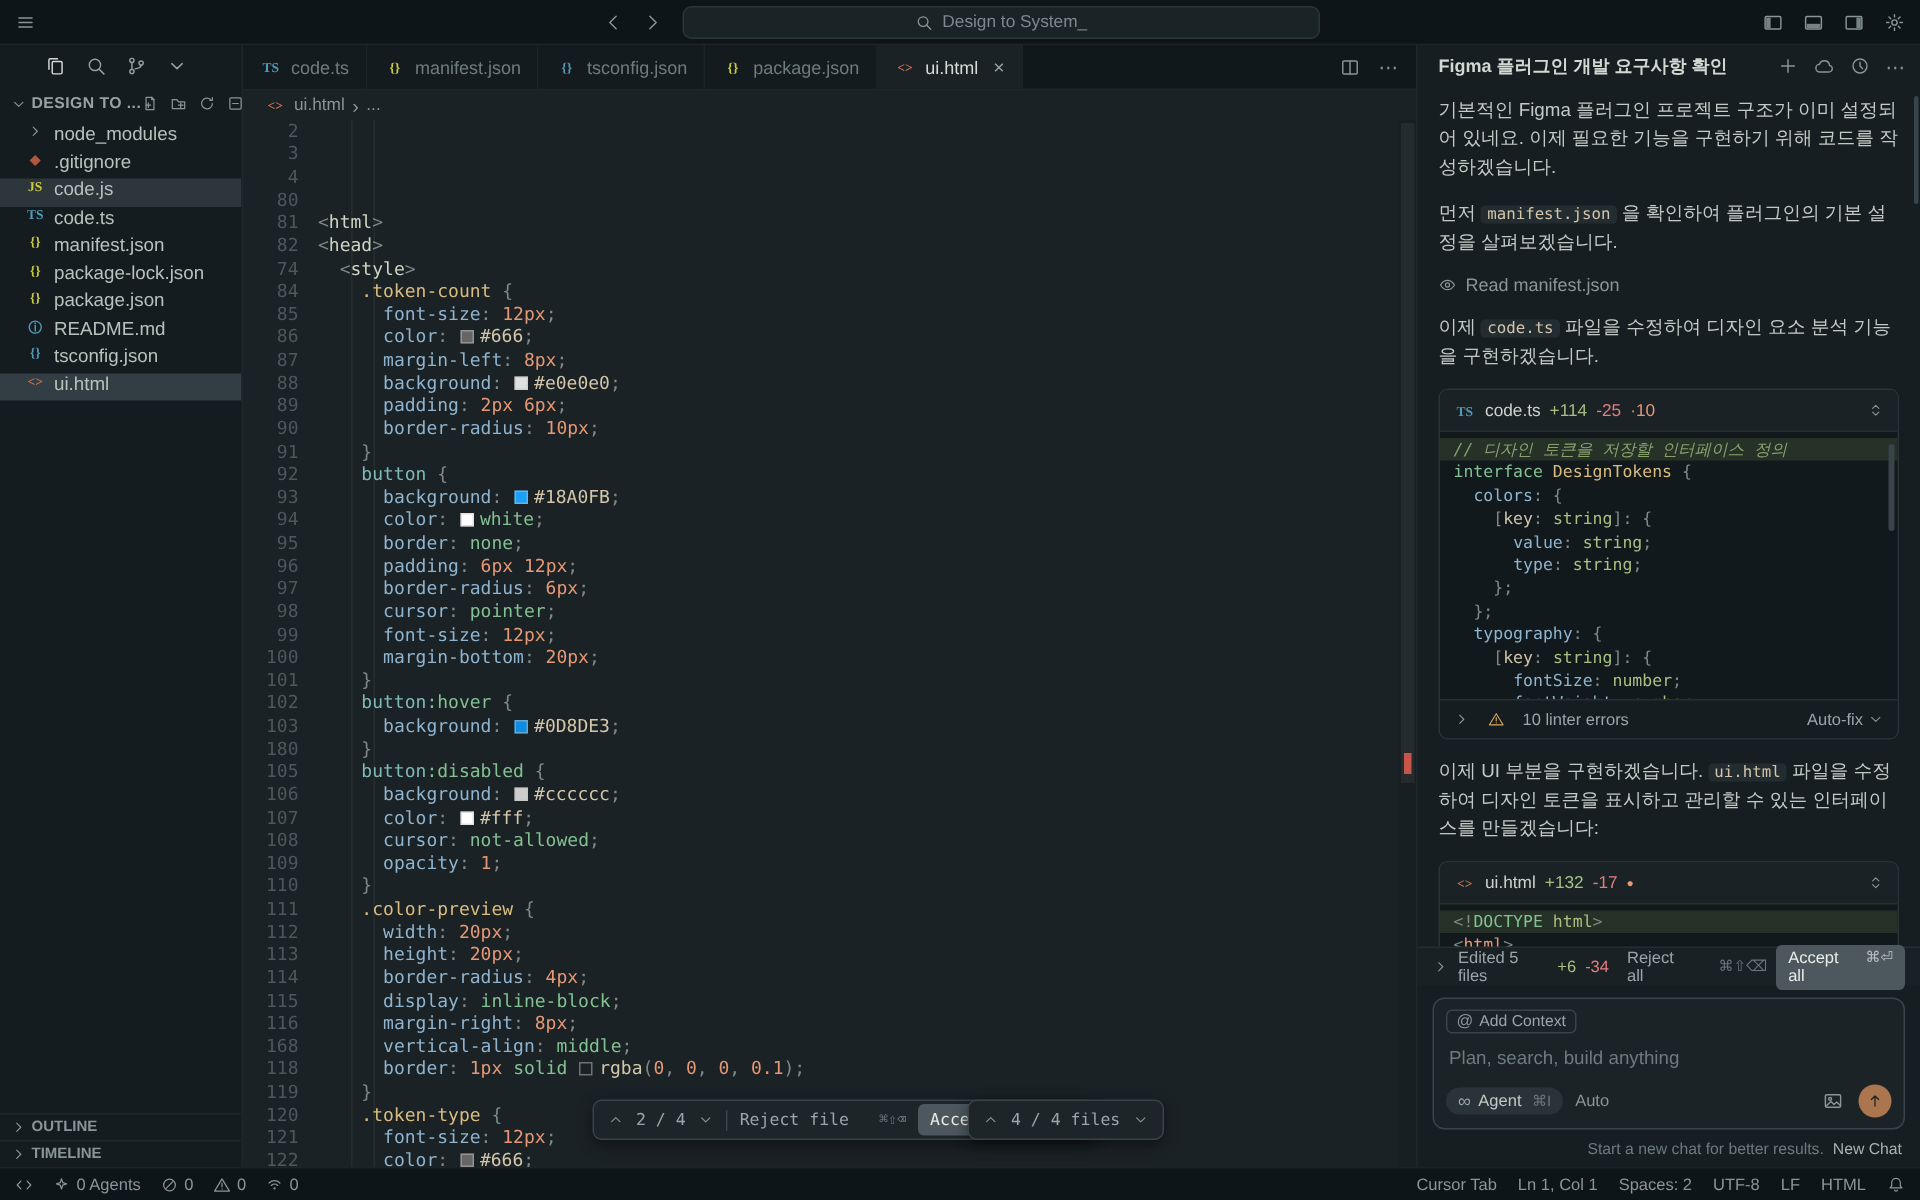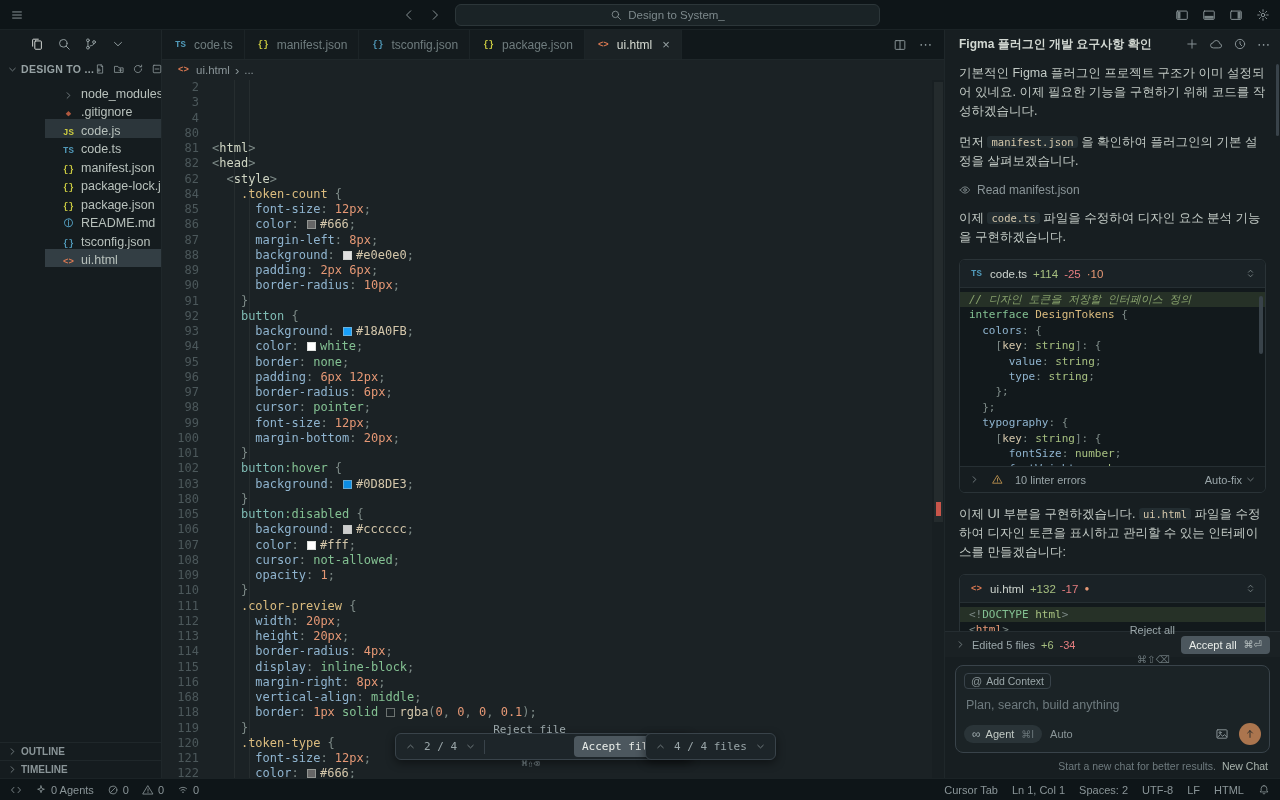--- a/index.html
+++ b/index.html
@@ -26,24 +26,24 @@
   
   .sidebar{width:162px;background:#151c1f;border-right:1px solid #1f272a;display:flex;flex-direction:column;flex:none;}
   .activity-row{height:28px;display:flex;align-items:center;gap:13px;padding-left:30px;flex:none;}
   .activity-row .icon{cursor:pointer;color:#95a0a2;}
   .activity-row .icon.active{color:#d7dcd8;}
   .explorer-header{height:22px;display:flex;align-items:center;padding:0 6px 0 7px;color:#97a2a4;font-size:10.5px;flex:none;}
   .explorer-header .title{font-weight:bold;letter-spacing:.3px;margin-right:auto;display:flex;align-items:center;gap:3px;white-space:nowrap;cursor:pointer;}
   .header-actions{display:flex;gap:7px;}
   .header-actions .icon{cursor:pointer;}
   .file-tree{flex:1;overflow:hidden;padding-top:2px;}
-  .file-row{height:18.5px;display:flex;align-items:flex-end;gap:5px;padding-left:16px;font-size:12.5px;color:#b8c1bc;cursor:pointer;white-space:nowrap;margin-left:45px;}
+  .file-row{height:18.5px;display:flex;align-items:flex-start;gap:5px;padding-left:16px;font-size:12.5px;color:#b8c1bc;cursor:pointer;white-space:nowrap;}
   .file-row.selected{background:#2c363b;}
   .file-row.active{background:#333e44;}
-  .fbadge{width:15px;flex:none;font-size:9px;font-weight:bold;text-align:center;font-family:Liberation Mono, monospace;}
+  .fbadge{width:15px;flex:none;font-size:9px;font-weight:bold;text-align:center;font-family:Liberation Serif, serif;}
   .tree-chev{width:15px;}
   .sidebar-sections{flex:none;}
   .section{height:18px;display:flex;align-items:center;gap:3px;padding-left:7px;font-size:10px;font-weight:bold;color:#8a9598;border-top:1px solid #1f272a;cursor:pointer;}
 
   
   .editor-col{flex:1;min-width:0;display:flex;flex-direction:column;background:#1b2225;position:relative;}
   .tabbar{height:30px;background:#11181b;display:flex;align-items:stretch;border-bottom:1px solid #1f272a;flex:none;}
   .tab{display:flex;align-items:center;gap:6px;padding:0 11px;font-size:12px;color:#6f7c7e;border-right:1px solid #1c2427;background:#141b1e;cursor:pointer;white-space:nowrap;}
   .tab.active{background:#1b2225;color:#d6dbd3;}
   .tab .close{margin-left:4px;color:#97a2a4;font-size:13px;line-height:1;cursor:pointer;}
@@ -67,21 +67,21 @@
   .overview{position:absolute;right:0;top:0;bottom:0;width:12px;background:rgba(0,0,0,0.08);}
   .scroll-thumb{position:absolute;right:1px;top:2px;width:9px;height:440px;background:rgba(125,135,135,0.12);}
   .err-marker{position:absolute;right:3px;top:422px;width:5px;height:14px;background:#c8554a;}
   
   .diff-pill{position:absolute;bottom:18px;height:27px;background:#1d2529;border:1px solid #39434a;border-radius:6px;display:flex;align-items:center;gap:8px;padding:0 9px;font-size:11px;color:#9aa6a9;box-shadow:0 3px 10px rgba(0,0,0,.45);z-index:5;}
   .pill-nav{left:233px;}
   .pill-files{left:483px;}
   .keycap{color:#6a767a;font-size:10px;margin-left:2px;}
   .btn-accept{background:#4c575e;color:#e9ede9;border-radius:4px;padding:3px 8px;display:flex;gap:5px;cursor:pointer;}
   .btn-accept .keycap{color:#b9c2c2;}
-  .btn-ghost{display:flex;gap:18px;align-items:center;cursor:pointer;flex-direction:column;}
+  .btn-ghost{display:flex;gap:18px;align-items:center;cursor:pointer;}
   .pill-sep{width:1px;height:14px;background:#39434a;}
   .pill-chev{cursor:pointer;}
 
   
   .chat{width:336px;flex:none;background:#171e21;border-left:1px solid #1f272a;display:flex;flex-direction:column;position:relative;}
   .chat-header{height:28px;display:flex;align-items:center;gap:10px;padding:0 10px 0 14px;flex:none;}
   .chat-title{font-size:12px;font-weight:bold;color:#d2d8d2;flex:1;white-space:nowrap;overflow:hidden;text-overflow:ellipsis;}
   .chat-header .icon{cursor:pointer;}
   .chat-scroll{flex:1;overflow:hidden;padding:6px 14px 0;}
   .msg{font-size:12.5px;line-height:1.52;color:#c2cac5;margin-bottom:12px;}
@@ -354,21 +354,21 @@
         <span class="crumb">...</span>
       </div>
       <div class="code-wrap">
         <div class="gutter">
             <div class="num">2</div>
             <div class="num">3</div>
             <div class="num">4</div>
             <div class="num">80</div>
             <div class="num">81</div>
             <div class="num">82</div>
-            <div class="num">62</div>
+            <div class="num">74</div>
             <div class="num">84</div>
             <div class="num">85</div>
             <div class="num">86</div>
             <div class="num">87</div>
             <div class="num">88</div>
             <div class="num">89</div>
             <div class="num">90</div>
             <div class="num">91</div>
             <div class="num">92</div>
             <div class="num">93</div>

